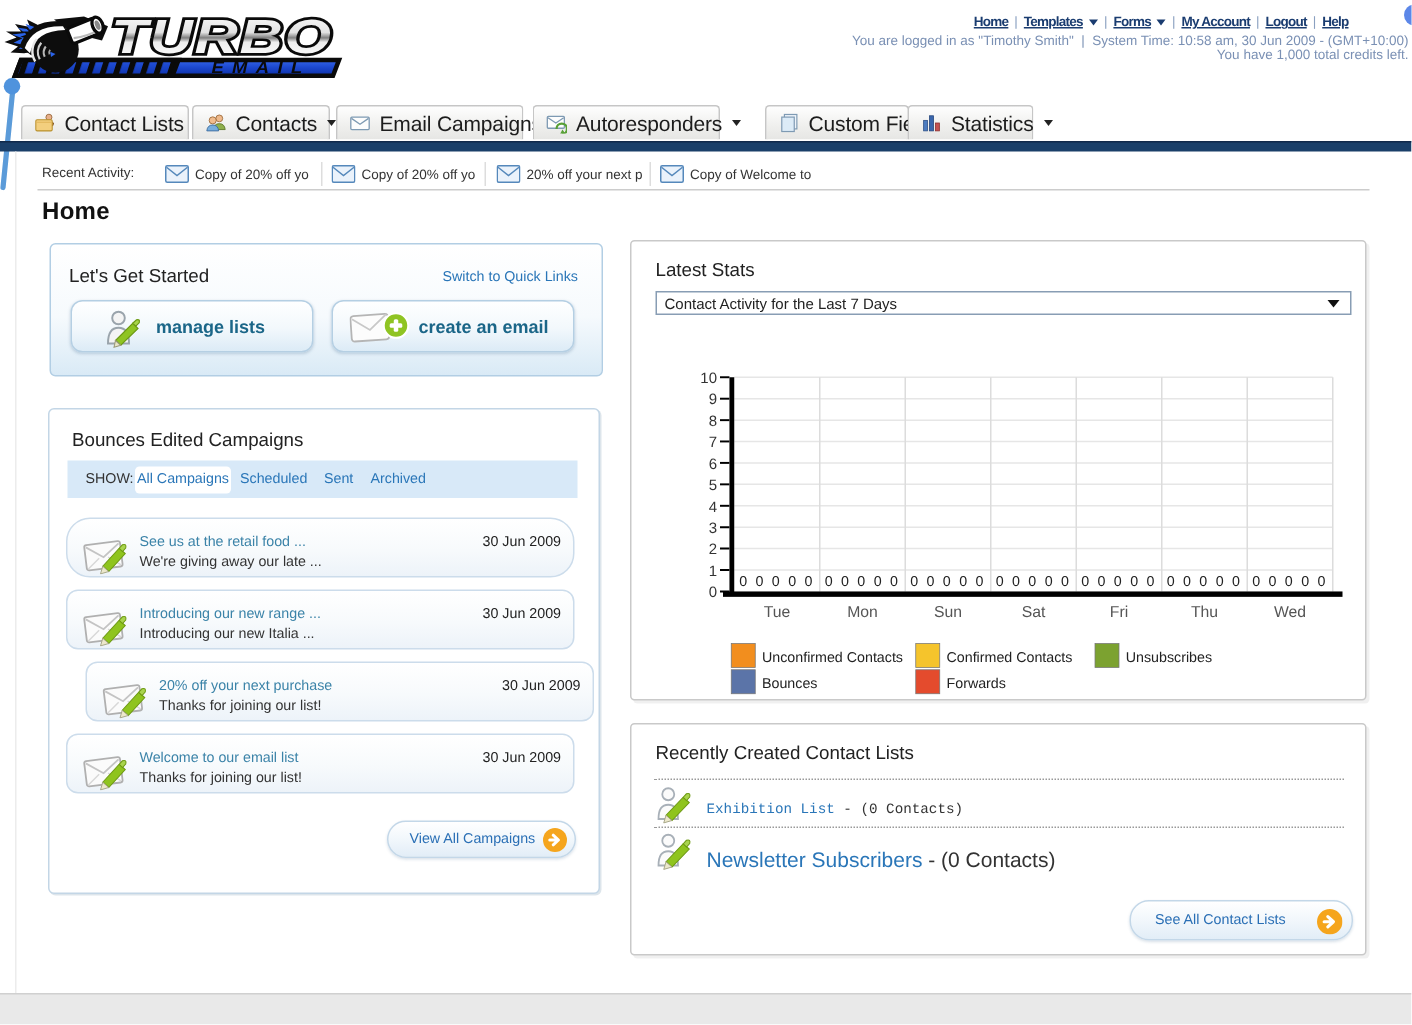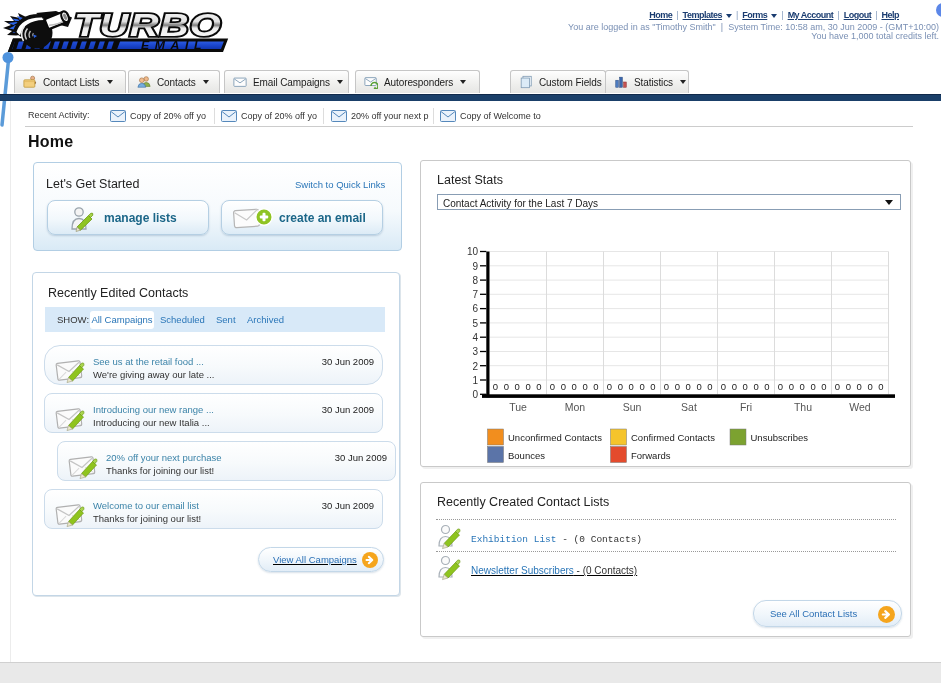--- a/index.html
+++ b/index.html
@@ -3,21 +3,21 @@
 <meta charset="utf-8">
 <style>
 html,body{margin:0;padding:0;background:#fff;}
 body{width:941px;height:683px;overflow:hidden;font-family:"Liberation Sans",sans-serif;}
 #page{position:relative;width:941px;height:683px;background:#fff;}
 .abs{position:absolute;}
 a{text-decoration:underline;}
 .toplink{color:#1a3c70;font-size:9px;font-weight:bold;letter-spacing:-0.5px;text-decoration:underline;}
 .topsep{color:#8aa0c0;font-size:9px;padding:0 1.5px;}
 .logininfo{color:#7a90b4;font-size:9px;}
-.tab{position:absolute;top:70px;height:23px;border:1px solid #c6c6c6;border-bottom:none;border-radius:3px 3px 0 0;background:linear-gradient(#fefefe,#efefed 60%,#e6e6e4);box-sizing:border-box;display:flex;align-items:center;font-size:10px;letter-spacing:-0.1px;color:#1c1c1c;white-space:nowrap;}
+.tab{position:absolute;top:70px;height:23px;border:1px solid #c6c6c6;border-bottom:none;border-radius:3px 3px 0 0;background:linear-gradient(#fefefe,#efefed 60%,#e6e6e4);box-sizing:border-box;display:flex;align-items:center;font-size:14px;letter-spacing:-0.1px;color:#1c1c1c;white-space:nowrap;}
 .tab .ticon{margin-left:8px;margin-right:6px;width:14px;height:14px;flex:0 0 14px;}
 .tab .caret{margin-left:7px;width:0;height:0;border-left:3.5px solid transparent;border-right:3.5px solid transparent;border-top:4px solid #222;}
 .navybar{position:absolute;left:0;top:94px;width:941px;height:7px;background:#1a3f69;border-top:1px solid #10294a;box-sizing:border-box;}
 .ra-item{position:absolute;top:108px;height:16px;display:flex;align-items:center;font-size:9px;color:#333;border-right:1px solid #ddd;white-space:nowrap;overflow:hidden;}
 .panelL{position:absolute;border:1px solid #b2cee4;border-radius:4px;box-sizing:border-box;}
 .panelR{position:absolute;border:1px solid #c9c9c9;border-radius:3px;background:#fff;box-shadow:2px 2px 0 rgba(0,0,0,0.06);box-sizing:border-box;}
 .ptitle{font-size:12.5px;color:#222;white-space:nowrap;}
 .bluelink{color:#2a76b8;text-decoration:none;}
 .bigbtn{position:absolute;width:162px;height:35px;border:1px solid #b5cfe3;border-radius:8px;background:linear-gradient(#ffffff,#f2f8fc 55%,#dcebf6);box-shadow:0 1px 2px rgba(60,100,140,0.25);box-sizing:border-box;display:flex;align-items:center;}
 .bigbtn .lbl{font-weight:bold;font-size:12px;color:#1b6688;white-space:nowrap;}
@@ -214,21 +214,21 @@
       <path d="M2 5 L13.5 13 L25 3.2" transform="rotate(-4 13 11)" fill="none" stroke="#c8c8c8" stroke-width="1.2"></path>
       <circle cx="31" cy="10" r="8.2" fill="#8fc423" stroke="#fff" stroke-width="1.4"></circle>
       <rect x="26.8" y="8.5" width="8.4" height="3" rx="1" fill="#fff"></rect>
       <rect x="29.5" y="5.8" width="3" height="8.4" rx="1" fill="#fff"></rect>
     </svg>
     <span class="lbl" style="margin-left:57px;">create an email</span>
   </div>
 </div>
 
 <div class="panelL" style="left:32px;top:272px;width:368px;height:324px;background:#fff;border-color:#c3d6e6;box-shadow:1px 1px 0 rgba(120,150,175,0.25);">
-  <div class="abs ptitle" style="left:15px;top:13px;">Recently Edited Contacts</div>
+  <div class="abs ptitle" style="left:15px;top:13px;">Bounces Edited Campaigns</div>
   <div class="abs" style="left:12px;top:34px;width:340px;height:25px;background:#d8e9f8;"></div>
   <div class="abs" style="left:24px;top:41px;font-size:9.5px;color:#333;">SHOW:</div>
   <div class="abs" style="left:57px;top:37.5px;width:64px;height:18px;background:#fff;border-radius:3px;text-align:center;line-height:18px;font-size:9.5px;color:#2a76b8;white-space:nowrap;">All Campaigns</div>
   <a class="abs bluelink" style="left:127px;top:41px;font-size:9.5px;">Scheduled</a>
   <a class="abs bluelink" style="left:183px;top:41px;font-size:9.5px;">Sent</a>
   <a class="abs bluelink" style="left:214px;top:41px;font-size:9.5px;">Archived</a>
 </div>
 
 <div class="camprow" style="top:345px;border-radius:16px;">
   <svg class="abs" style="left:10px;top:11px;" width="32" height="26">
@@ -256,21 +256,21 @@
 </div>
 <div class="camprow" style="top:489px;">
   <svg class="abs" style="left:10px;top:11px;" width="32" height="26">
         <use href="#envpencil"></use>
       </svg>
   <div class="t1">Welcome to our email list</div>
   <div class="t2">Thanks for joining our list!</div>
   <div class="dt">30 Jun 2009</div>
 </div>
 
-<div class="pillbtn" style="left:258px;top:547px;width:126px;height:25px;text-decoration:underline;">
+<div class="pillbtn" style="left:258px;top:547px;width:126px;height:25px;">
   <span class="lbl" style="margin-left:14px;">View All Campaigns</span>
   <svg class="abs" style="right:5px;top:4px;" width="16" height="16" viewBox="0 0 16 16">
         <circle cx="8" cy="8" r="8" fill="#f5a51d"></circle>
         <path d="M4.5 8 h4 M6.8 4.8 L10.3 8 L6.8 11.2" fill="none" stroke="#fff" stroke-width="2" stroke-linecap="round" stroke-linejoin="round"></path>
       </svg>
 </div>
 
 <div class="panelR" style="left:420px;top:160px;width:491px;height:307px;">
   <div class="abs ptitle" style="left:16px;top:12px;">Latest Stats</div>
   <div class="abs" style="left:16px;top:33px;width:464px;height:16px;border:1px solid #889db4;background:#fff;box-sizing:border-box;">
@@ -378,21 +378,21 @@
   <div class="abs ptitle" style="left:16px;top:12px;">Recently Created Contact Lists</div>
   <div class="dotline" style="left:15px;top:36px;width:460px;"></div>
   <svg class="abs" style="left:16px;top:41px;" width="26" height="26">
         <use href="#personpencil"></use>
       </svg>
   <div class="abs" style="left:50px;top:51px;font-size:9.5px;white-space:nowrap;font-family:Liberation Mono, monospace;"><a class="bluelink">Exhibition List</a><span style="color:#333;"> - (0 Contacts)</span></div>
   <div class="dotline" style="left:15px;top:68px;width:460px;"></div>
   <svg class="abs" style="left:16px;top:72px;" width="26" height="26">
         <use href="#personpencil"></use>
       </svg>
-  <div class="abs" style="left:50px;top:82px;font-size:10px;white-space:nowrap;text-decoration:underline;"><a class="bluelink">Newsletter Subscribers</a><span style="color:#333;"> - (0 Contacts)</span></div>
+  <div class="abs" style="left:50px;top:82px;font-size:14px;white-space:nowrap;"><a class="bluelink">Newsletter Subscribers</a><span style="color:#333;"> - (0 Contacts)</span></div>
   <div class="pillbtn" style="left:332px;top:117px;width:149px;height:27px;">
     <span class="lbl" style="margin-left:16px;">See All Contact Lists</span>
     <svg class="abs" style="right:6px;top:5px;" width="17" height="17" viewBox="0 0 16 16">
           <circle cx="8" cy="8" r="8" fill="#f5a51d"></circle>
           <path d="M4.5 8 h4 M6.8 4.8 L10.3 8 L6.8 11.2" fill="none" stroke="#fff" stroke-width="2" stroke-linecap="round" stroke-linejoin="round"></path>
         </svg>
   </div>
 </div>
 
 <div class="abs" style="left:0;top:662px;width:941px;height:21px;background:#e9e9e9;border-top:1px solid #d0d0d0;box-sizing:border-box;"></div>

